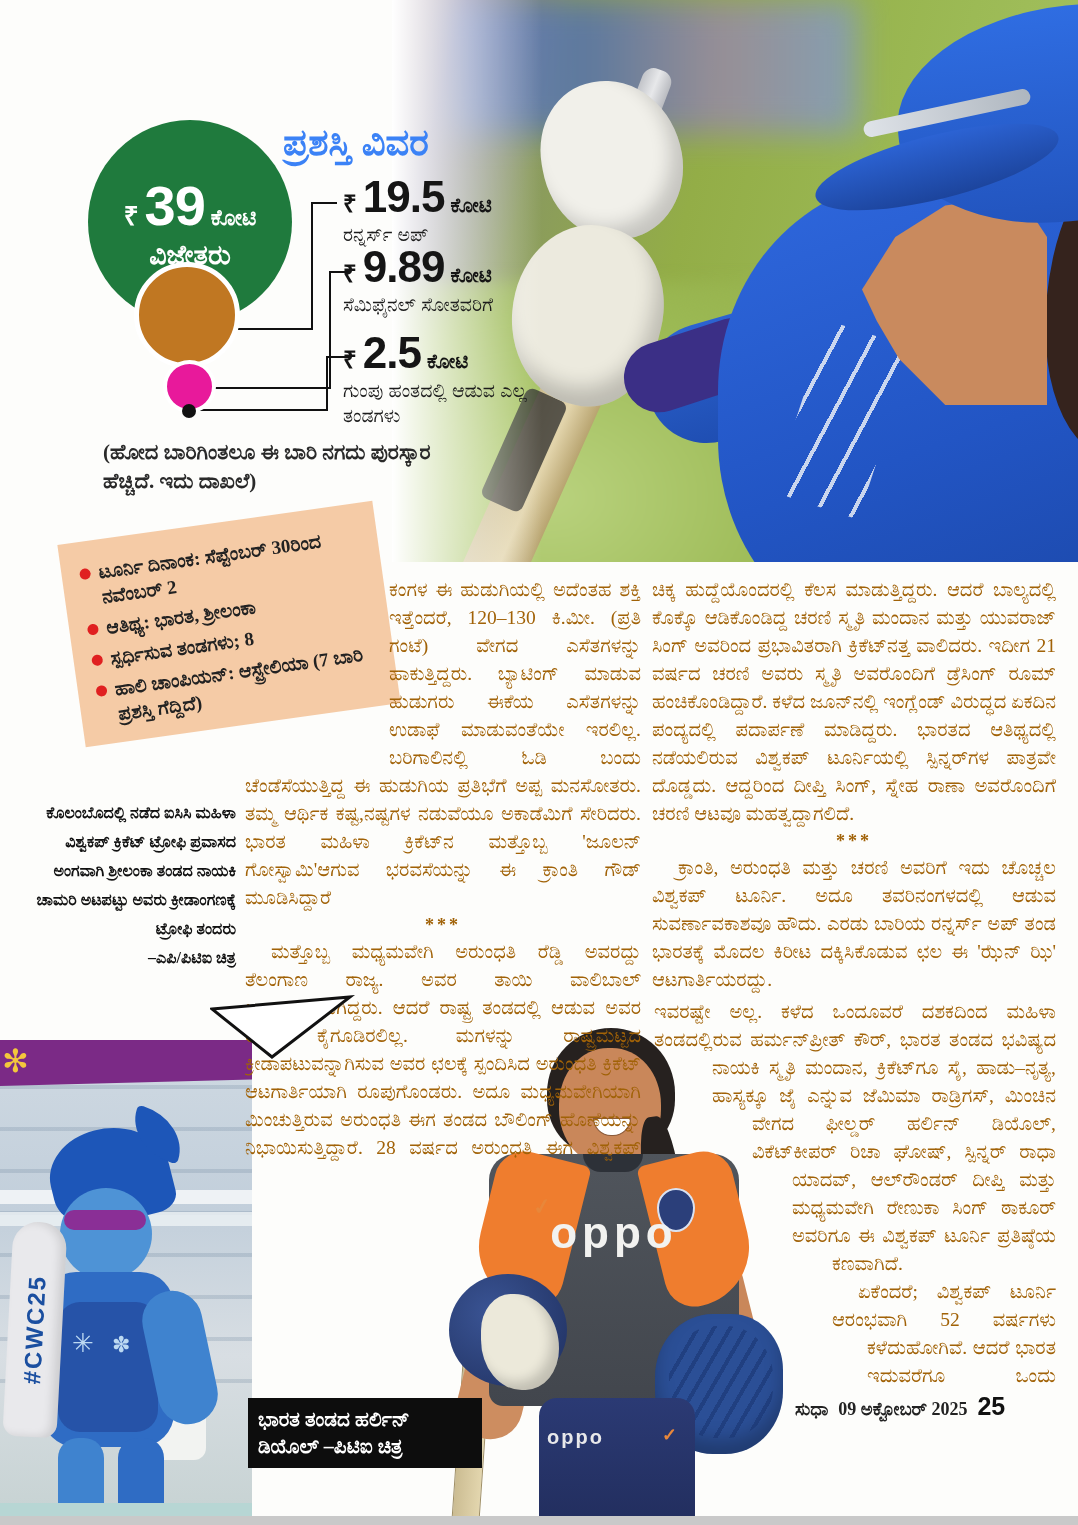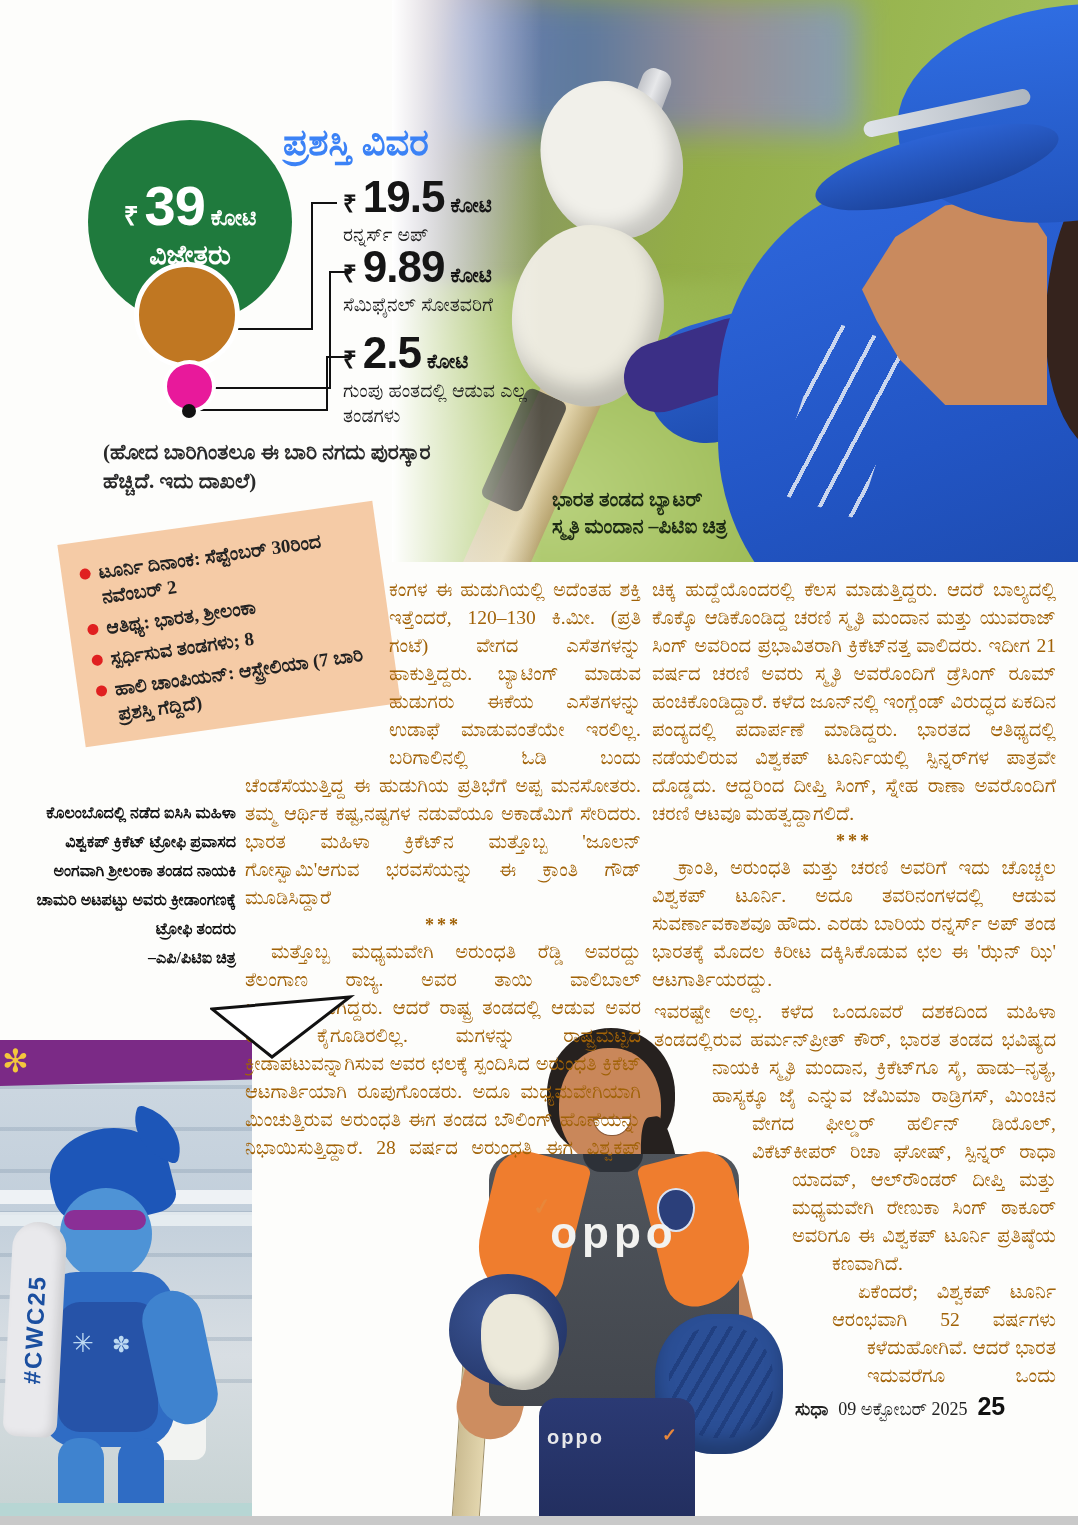--- a/index.html
+++ b/index.html
@@ -44,24 +44,20 @@
 
     <div class="abs" style="left:655px;top:130px;width:175px;height:330px;background:#35231d;border-radius:48% 52% 40% 60%;transform:rotate(12deg);"></div>
     <div class="abs" style="left:470px;top:195px;width:185px;height:210px;background:#c98a5e;
                 clip-path:polygon(0% 45%,18% 20%,45% 5%,85% 0%,100% 20%,100% 100%,45% 100%,20% 78%,8% 60%);"></div>
     <div class="abs" style="left:505px;top:5px;width:360px;height:215px;background:linear-gradient(180deg,#2f6de2,#2254be);border-radius:50% 50% 42% 45%;transform:rotate(-6deg);"></div>
     <div class="abs" style="left:420px;top:135px;width:250px;height:64px;background:linear-gradient(180deg,#2c63d4,#1c449c);border-radius:50%;transform:rotate(-14deg);"></div>
     <div class="abs" style="left:470px;top:105px;width:170px;height:16px;background:linear-gradient(90deg,#dfe3e8,#aeb6bf);transform:rotate(-12deg);border-radius:8px;"></div>
 
     <div class="abs" style="left:0;top:0;width:150px;height:100%;background:linear-gradient(90deg,#ffffff 0%,rgba(255,255,255,.55) 45%,rgba(255,255,255,0) 100%);"></div>
 
-    <div class="abs" style="left:160px;top:486px;font-size:20px;line-height:27px;font-weight:bold;color:#1d2b14;">
-      <div>ಭಾರತ ತಂಡದ ಬ್ಯಾಟರ್</div>
-      <div>ಸ್ಮೃತಿ ಮಂದಾನ –ಪಿಟಿಐ ಚಿತ್ರ</div>
-    </div>
   </div>
 
   <div class="abs" style="left:0;top:0;width:500px;height:520px;z-index:5;">
     <div class="abs" style="left:283px;top:122px;font-size:37px;font-weight:bold;color:#3b82f6;font-family:'Liberation Sans',sans-serif;">ಪ್ರಶಸ್ತಿ ವಿವರ</div>
 
     <div class="line" style="left:200px;top:328px;width:113px;height:2px;"></div>
     <div class="line" style="left:311px;top:202px;width:2px;height:128px;"></div>
     <div class="line" style="left:311px;top:202px;width:26px;height:2px;"></div>
     <div class="line" style="left:190px;top:387px;width:141px;height:2px;"></div>
     <div class="line" style="left:329px;top:271px;width:2px;height:118px;"></div>
@@ -172,20 +168,25 @@
 
   <div class="abs body-text" style="left:245px;top:576px;width:396px;height:590px;overflow:hidden;z-index:5;">
     <div class="shim" style="width:144px;height:180px;"></div>
     <p>ಕಂಗಳ ಈ ಹುಡುಗಿಯಲ್ಲಿ ಅದೆಂತಹ ಶಕ್ತಿ ಇತ್ತೆಂದರೆ, 120–130 ಕಿ.ಮೀ. (ಪ್ರತಿ ಗಂಟೆ) ವೇಗದ ಎಸೆತಗಳನ್ನು ಹಾಕುತ್ತಿದ್ದರು. ಬ್ಯಾಟಿಂಗ್ ಮಾಡುವ ಹುಡುಗರು ಈಕೆಯ ಎಸೆತಗಳನ್ನು ಉಡಾಫೆ ಮಾಡುವಂತೆಯೇ ಇರಲಿಲ್ಲ. ಬರಿಗಾಲಿನಲ್ಲಿ ಓಡಿ ಬಂದು ಚೆಂಡೆಸೆಯುತ್ತಿದ್ದ ಈ ಹುಡುಗಿಯ ಪ್ರತಿಭೆಗೆ ಅಪ್ಪ ಮನಸೋತರು. ತಮ್ಮ ಆರ್ಥಿಕ ಕಷ್ಟ,ನಷ್ಟಗಳ ನಡುವೆಯೂ ಅಕಾಡೆಮಿಗೆ ಸೇರಿದರು. ಭಾರತ ಮಹಿಳಾ ಕ್ರಿಕೆಟ್‌ನ ಮತ್ತೊಬ್ಬ 'ಜೂಲನ್ ಗೋಸ್ವಾಮಿ'ಆಗುವ ಭರವಸೆಯನ್ನು ಈ ಕ್ರಾಂತಿ ಗೌಡ್ ಮೂಡಿಸಿದ್ದಾರೆ</p>
     <div class="sep">***</div>
     <p class="indent">ಮತ್ತೊಬ್ಬ ಮಧ್ಯಮವೇಗಿ ಅರುಂಧತಿ ರೆಡ್ಡಿ ಅವರದ್ದು ತೆಲಂಗಾಣ ರಾಜ್ಯ. ಅವರ ತಾಯಿ ವಾಲಿಬಾಲ್ ಆಟಗಾರ್ತಿಯಾಗಿದ್ದರು. ಆದರೆ ರಾಷ್ಟ್ರ ತಂಡದಲ್ಲಿ ಆಡುವ ಅವರ ಆಸೆ ಕೈಗೂಡಿರಲಿಲ್ಲ. ಮಗಳನ್ನು ರಾಷ್ಟ್ರಮಟ್ಟದ ಕ್ರೀಡಾಪಟುವನ್ನಾಗಿಸುವ ಅವರ ಛಲಕ್ಕೆ ಸ್ಪಂದಿಸಿದ ಅರುಂಧತಿ ಕ್ರಿಕೆಟ್ ಆಟಗಾರ್ತಿಯಾಗಿ ರೂಪುಗೊಂಡರು. ಅದೂ ಮಧ್ಯಮವೇಗಿಯಾಗಿ ಮಿಂಚುತ್ತಿರುವ ಅರುಂಧತಿ ಈಗ ತಂಡದ ಬೌಲಿಂಗ್ ಹೊಣೆಯನ್ನು ನಿಭಾಯಿಸುತ್ತಿದ್ದಾರೆ. 28 ವರ್ಷದ ಅರುಂಧತಿ ಈಗ ವಿಶ್ವಕಪ್ ಅಂಗಳದಲ್ಲಿ ಮಿಂಚಲು ಸಿದ್ಧರಾಗಿದ್ದಾರೆ.</p>
 
   </div>
 
 
+  <div class="abs" style="left:248px;top:1398px;width:214px;background:#0d0d0d;color:#fff;padding:8px 10px;z-index:6;
+              font-size:20px;line-height:27px;font-weight:bold;">
+    <div>ಭಾರತ ತಂಡದ ಹರ್ಲಿನ್</div>
+    <div>ಡಿಯೊಲ್ –ಪಿಟಿಐ ಚಿತ್ರ</div>
+  </div>
 
   <div class="abs body-text" style="left:652px;top:576px;width:404px;height:420px;overflow:hidden;z-index:5;">
     <p>ಚಿಕ್ಕ ಹುದ್ದೆಯೊಂದರಲ್ಲಿ ಕೆಲಸ ಮಾಡುತ್ತಿದ್ದರು. ಆದರೆ ಬಾಲ್ಯದಲ್ಲಿ ಕೊಕ್ಕೊ ಆಡಿಕೊಂಡಿದ್ದ ಚರಣಿ ಸ್ಮೃತಿ ಮಂದಾನ ಮತ್ತು ಯುವರಾಜ್ ಸಿಂಗ್ ಅವರಿಂದ ಪ್ರಭಾವಿತರಾಗಿ ಕ್ರಿಕೆಟ್‌ನತ್ತ ವಾಲಿದರು. ಇದೀಗ 21 ವರ್ಷದ ಚರಣಿ ಅವರು ಸ್ಮೃತಿ ಅವರೊಂದಿಗೆ ಡ್ರೆಸಿಂಗ್ ರೂಮ್ ಹಂಚಿಕೊಂಡಿದ್ದಾರೆ. ಕಳೆದ ಜೂನ್‌ನಲ್ಲಿ ಇಂಗ್ಲೆಂಡ್ ವಿರುದ್ಧದ ಏಕದಿನ ಪಂದ್ಯದಲ್ಲಿ ಪದಾರ್ಪಣೆ ಮಾಡಿದ್ದರು. ಭಾರತದ ಆತಿಥ್ಯದಲ್ಲಿ ನಡೆಯಲಿರುವ ವಿಶ್ವಕಪ್ ಟೂರ್ನಿಯಲ್ಲಿ ಸ್ಪಿನ್ನರ್‌ಗಳ ಪಾತ್ರವೇ ದೊಡ್ಡದು. ಆದ್ದರಿಂದ ದೀಪ್ತಿ ಸಿಂಗ್, ಸ್ನೇಹ ರಾಣಾ ಅವರೊಂದಿಗೆ ಚರಣಿ ಆಟವೂ ಮಹತ್ವದ್ದಾಗಲಿದೆ.</p>
     <div class="sep">***</div>
     <p class="indent">ಕ್ರಾಂತಿ, ಅರುಂಧತಿ ಮತ್ತು ಚರಣಿ ಅವರಿಗೆ ಇದು ಚೊಚ್ಚಲ ವಿಶ್ವಕಪ್ ಟೂರ್ನಿ. ಅದೂ ತವರಿನಂಗಳದಲ್ಲಿ ಆಡುವ ಸುವರ್ಣಾವಕಾಶವೂ ಹೌದು. ಎರಡು ಬಾರಿಯ ರನ್ನರ್ಸ್ ಅಪ್ ತಂಡ ಭಾರತಕ್ಕೆ ಮೊದಲ ಕಿರೀಟ ದಕ್ಕಿಸಿಕೊಡುವ ಛಲ ಈ 'ಝೆನ್ ಝಿ' ಆಟಗಾರ್ತಿಯರದ್ದು.</p>
   </div>
 
   <div class="abs body-text" style="left:652px;top:998px;width:404px;height:392px;overflow:hidden;z-index:5;">
     <div class="shim" style="width:2px;height:56px;"></div>
     <div class="shim" style="width:60px;height:56px;"></div>
@@ -226,19 +227,19 @@
     <div class="abs" style="right:0px;top:300px;width:104px;height:112px;border-radius:45%;opacity:.5;
                 background:repeating-linear-gradient(120deg,transparent 0 10px,#16306b 10px 14px);"></div>
 
     <div class="abs" style="left:84px;top:372px;width:156px;height:127px;background:linear-gradient(180deg,#2b3a74,#222e5e);border-radius:18px 18px 8px 8px;"></div>
     <div class="abs" style="left:92px;top:400px;font-family:'Liberation Sans',sans-serif;font-size:20px;font-weight:bold;letter-spacing:2px;color:#e8e8ea;">oppo</div>
     <div class="abs" style="right:96px;top:398px;font-size:18px;color:#e8873a;font-weight:bold;">✓</div>
   </div>
 
   <div class="abs" style="left:795px;top:1392px;display:flex;align-items:baseline;gap:10px;z-index:6;">
     <span style="font-size:18px;font-weight:bold;color:#222;">ಸುಧಾ</span>
-    <span style="font-size:18px;font-weight:normal;color:#222;">09 ಅಕ್ಟೋಬರ್ 2025</span>
+    <span style="font-size:18px;font-weight:bold;color:#222;">09 ಅಕ್ಟೋಬರ್ 2025</span>
     <span style="font-size:25px;font-weight:bold;color:#111;font-family:'Liberation Sans',sans-serif;">25</span>
   </div>
 
   <div class="abs" style="left:0;bottom:0;width:100%;height:9px;background:#c9c9c9;z-index:7;"></div>
 
 </div>
 
 </body></html>

